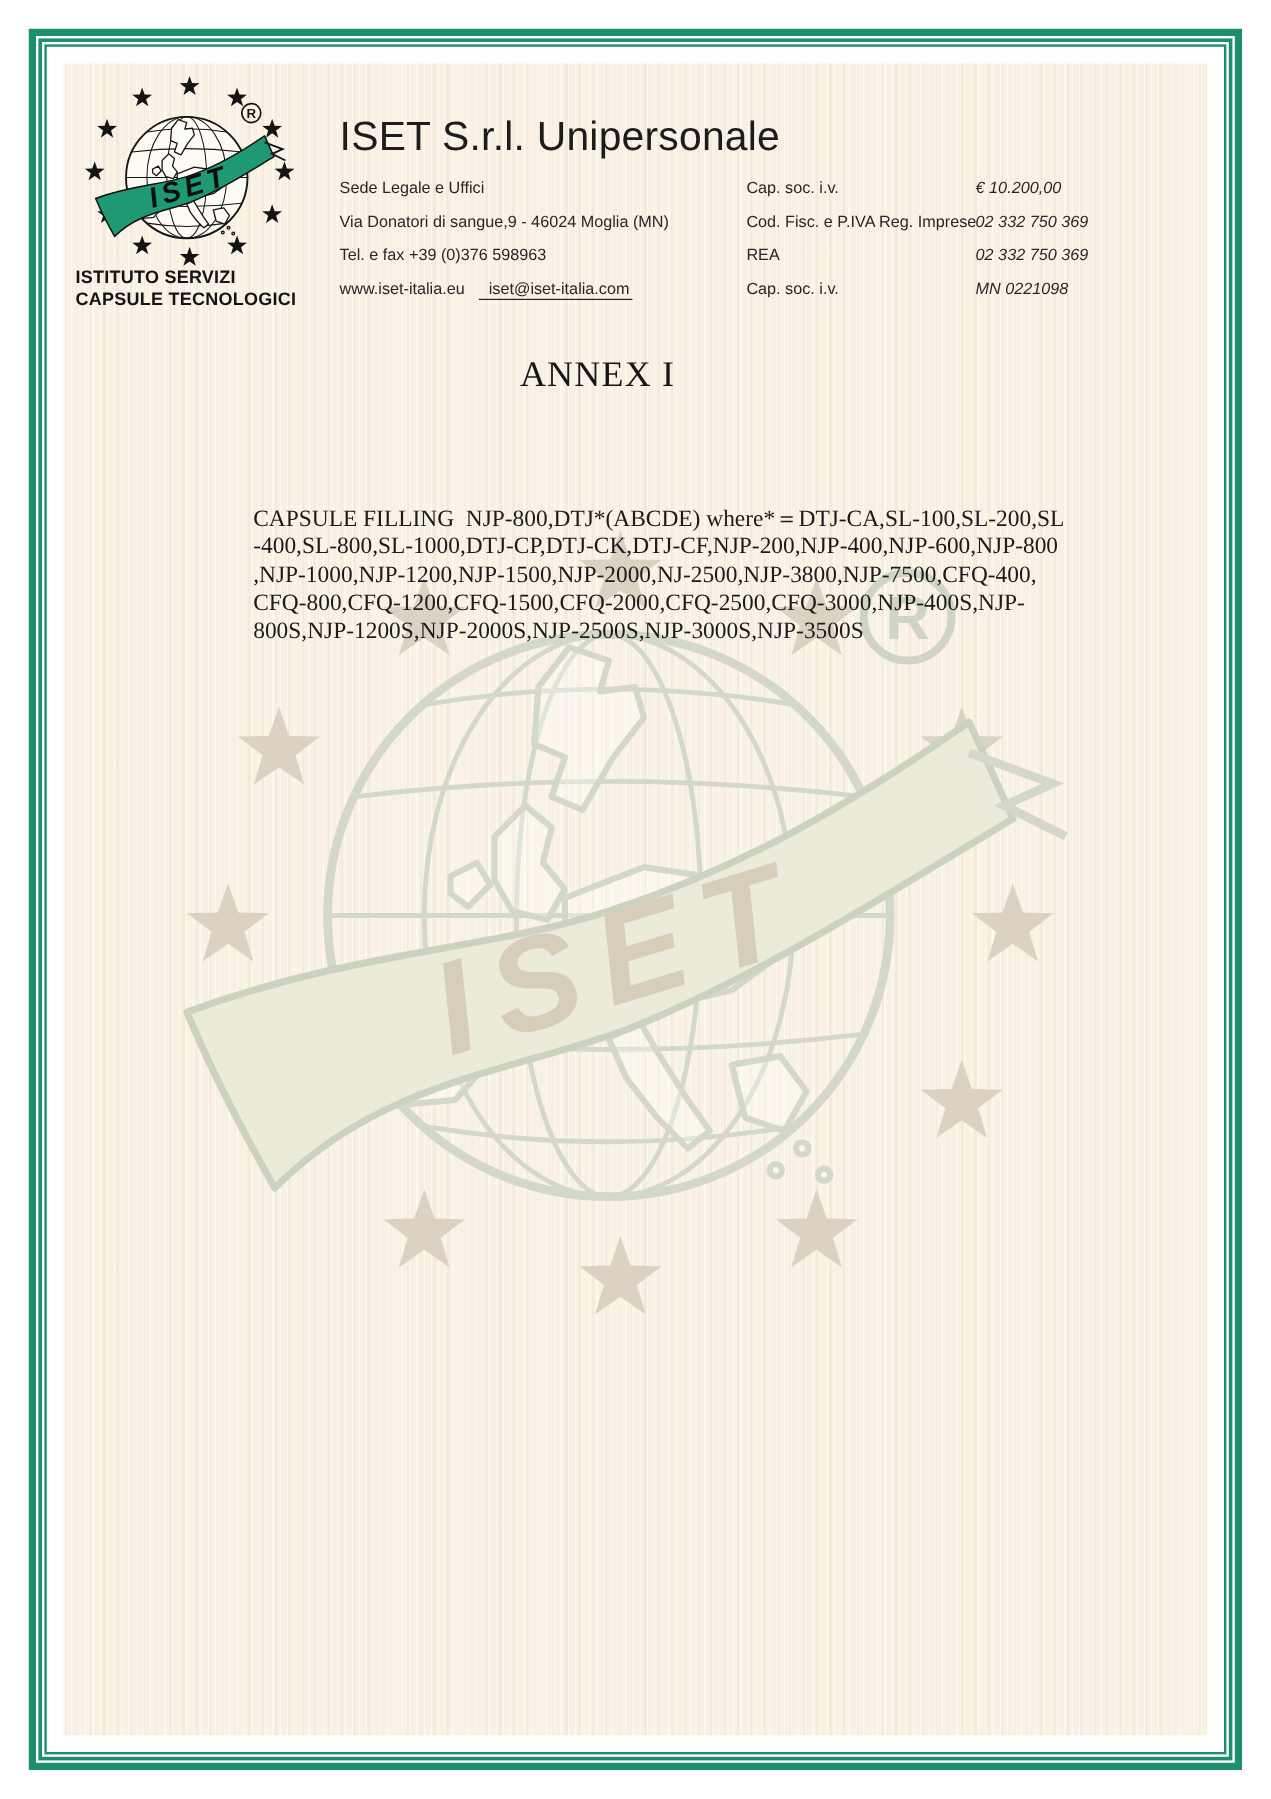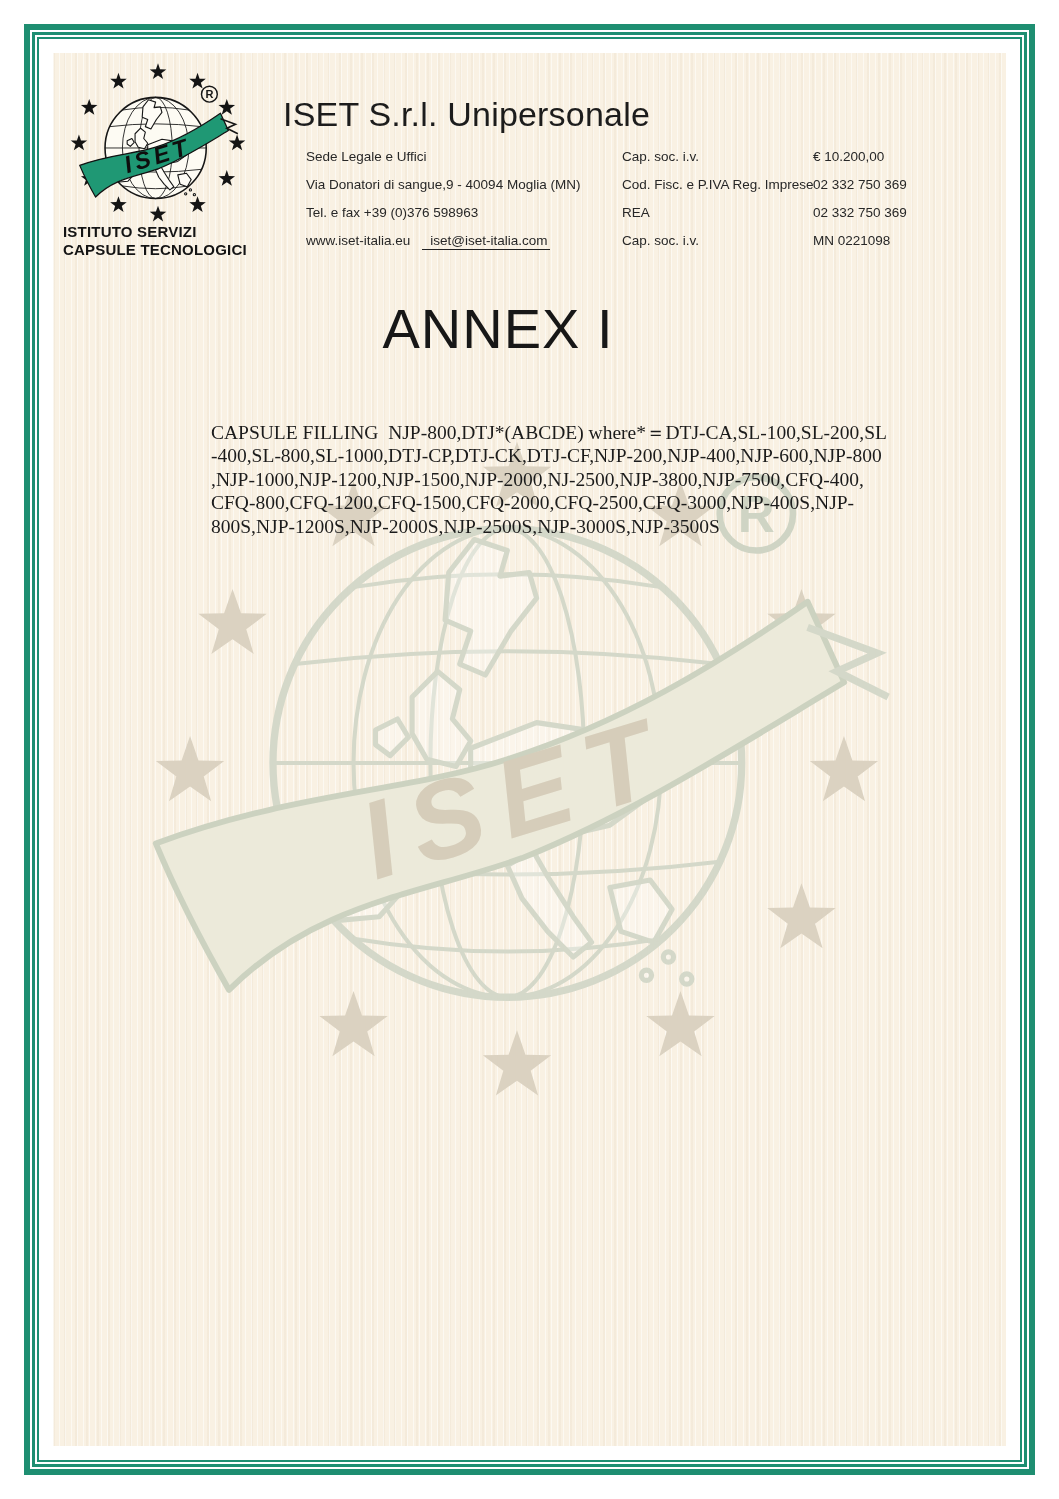--- a/index.html
+++ b/index.html
@@ -39,32 +39,32 @@
     font-weight:bold;font-size:15px;line-height:1.2;
     color:#141414;letter-spacing:.2px;
   }
 
   
   .company-name{
     position:absolute;left:230px;top:42px;
     font-size:34px;color:#1c1c1c;letter-spacing:.2px;
   }
   .contact-row{position:absolute;left:230px;width:716px;height:18px;
-    font-size:13.5px;color:#272727;white-space:nowrap;padding-left:23px;}
+    font-size:13.5px;color:#272727;white-space:nowrap;}
   .contact-row .label{position:absolute;left:339px;}
-  .contact-row .value{position:absolute;left:530px;}
+  .contact-row .value{position:absolute;left:530px;font-style:italic;}
   .r1{top:96px}.r2{top:124px}.r3{top:152px}.r4{top:180px}
   .email{margin-left:12px;border-bottom:1px solid #222;padding:0 2px 1px 8px;}
 
   
   .annex-title{
     position:absolute;left:240px;top:243px;width:410px;
     text-align:center;
-    font-family:Liberation Sans, sans-serif;
-    font-size:56px;color:#171717;letter-spacing:1px;
+    font-family:Liberation Serif, serif;
+    font-size:30px;color:#171717;letter-spacing:1px;
   }
   .annex-paragraph{
     position:absolute;left:158px;top:328px;width:714px;
     font-family:"Liberation Serif", serif;
     font-size:19.5px;line-height:23.4px;color:#1b1b1b;
     white-space:pre-wrap;
     margin-top:40px;
   }
 </style>
 </head>
@@ -149,21 +149,21 @@
 
       <div class="company-name">ISET S.r.l. Unipersonale</div>
 
       <div class="contact-row r1">
         <span>Sede Legale e Uffici</span>
         <span class="label">Cap. soc. i.v.</span>
         <span class="value">€ 10.200,00</span>
       </div>
 
       <div class="contact-row r2">
-        <span>Via Donatori di sangue,9 - 40094 Moglia (MN)</span>
+        <span>Via Donatori di sangue,9 - 46024 Moglia (MN)</span>
         <span class="label">Cod. Fisc. e P.IVA Reg. Imprese</span>
         <span class="value">02 332 750 369</span>
       </div>
 
       <div class="contact-row r3">
         <span>Tel. e fax +39 (0)376 598963</span>
         <span class="label">REA</span>
         <span class="value">02 332 750 369</span>
       </div>
 

